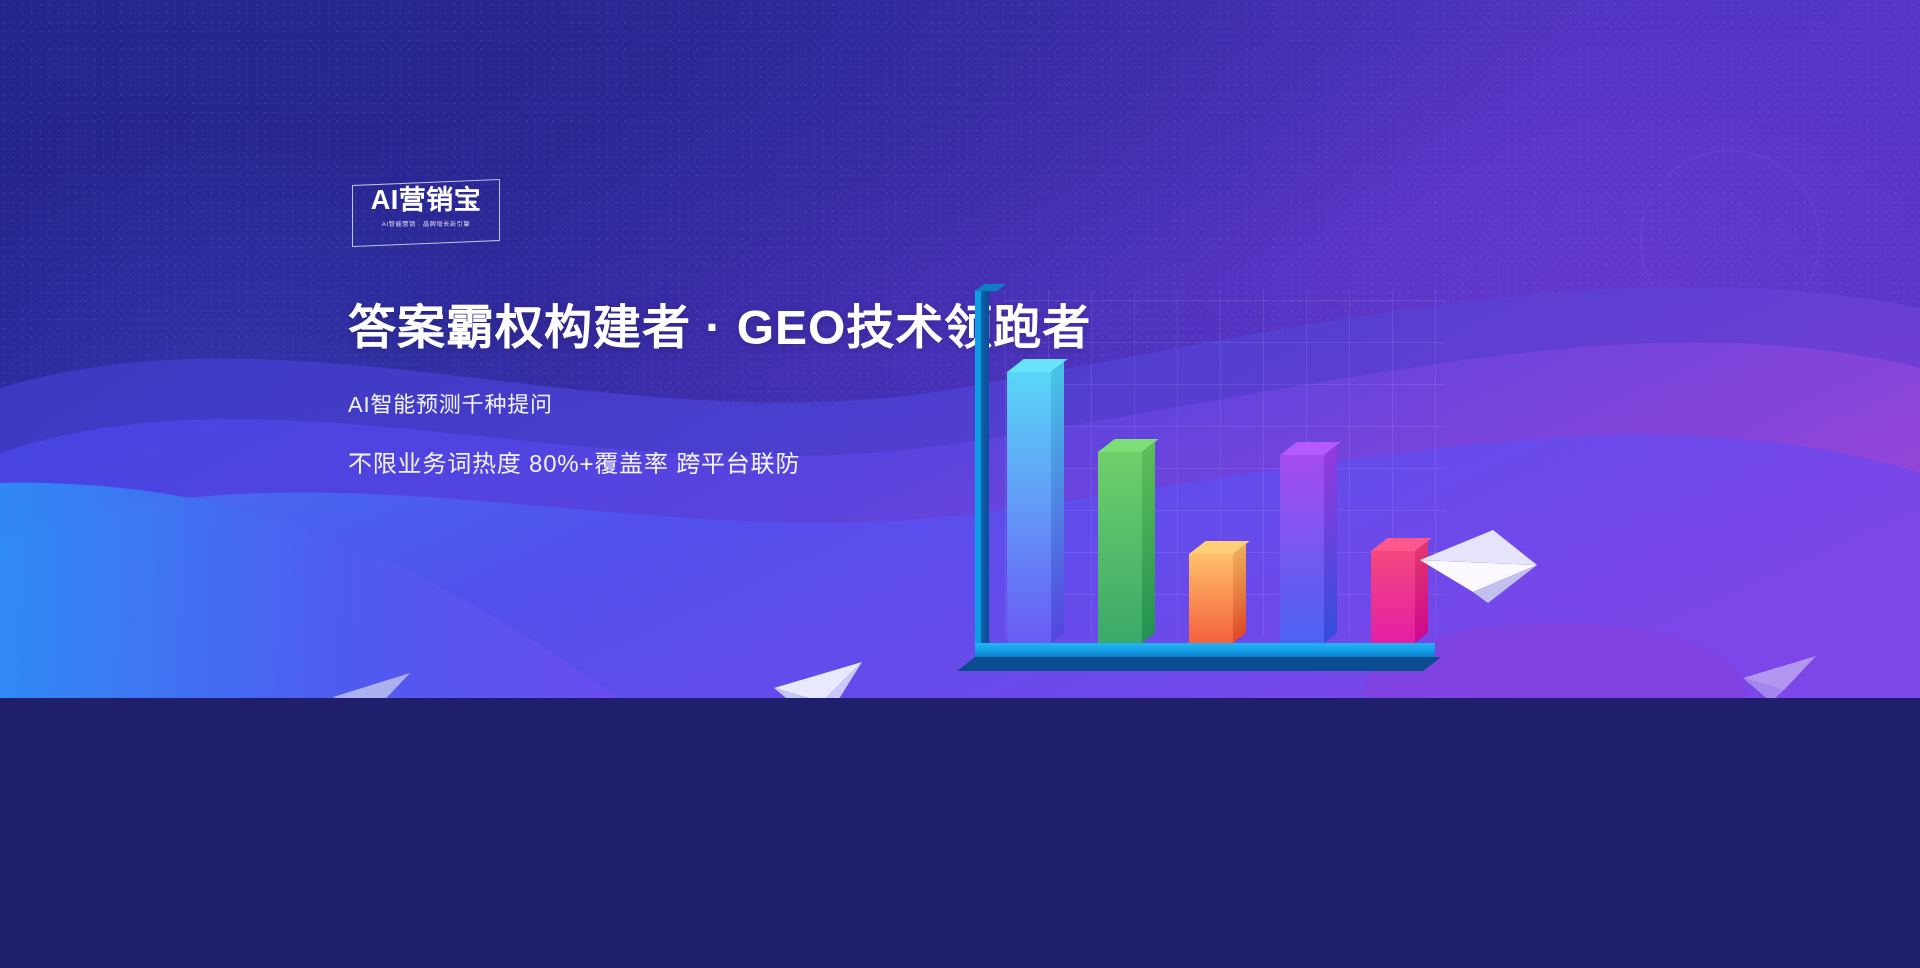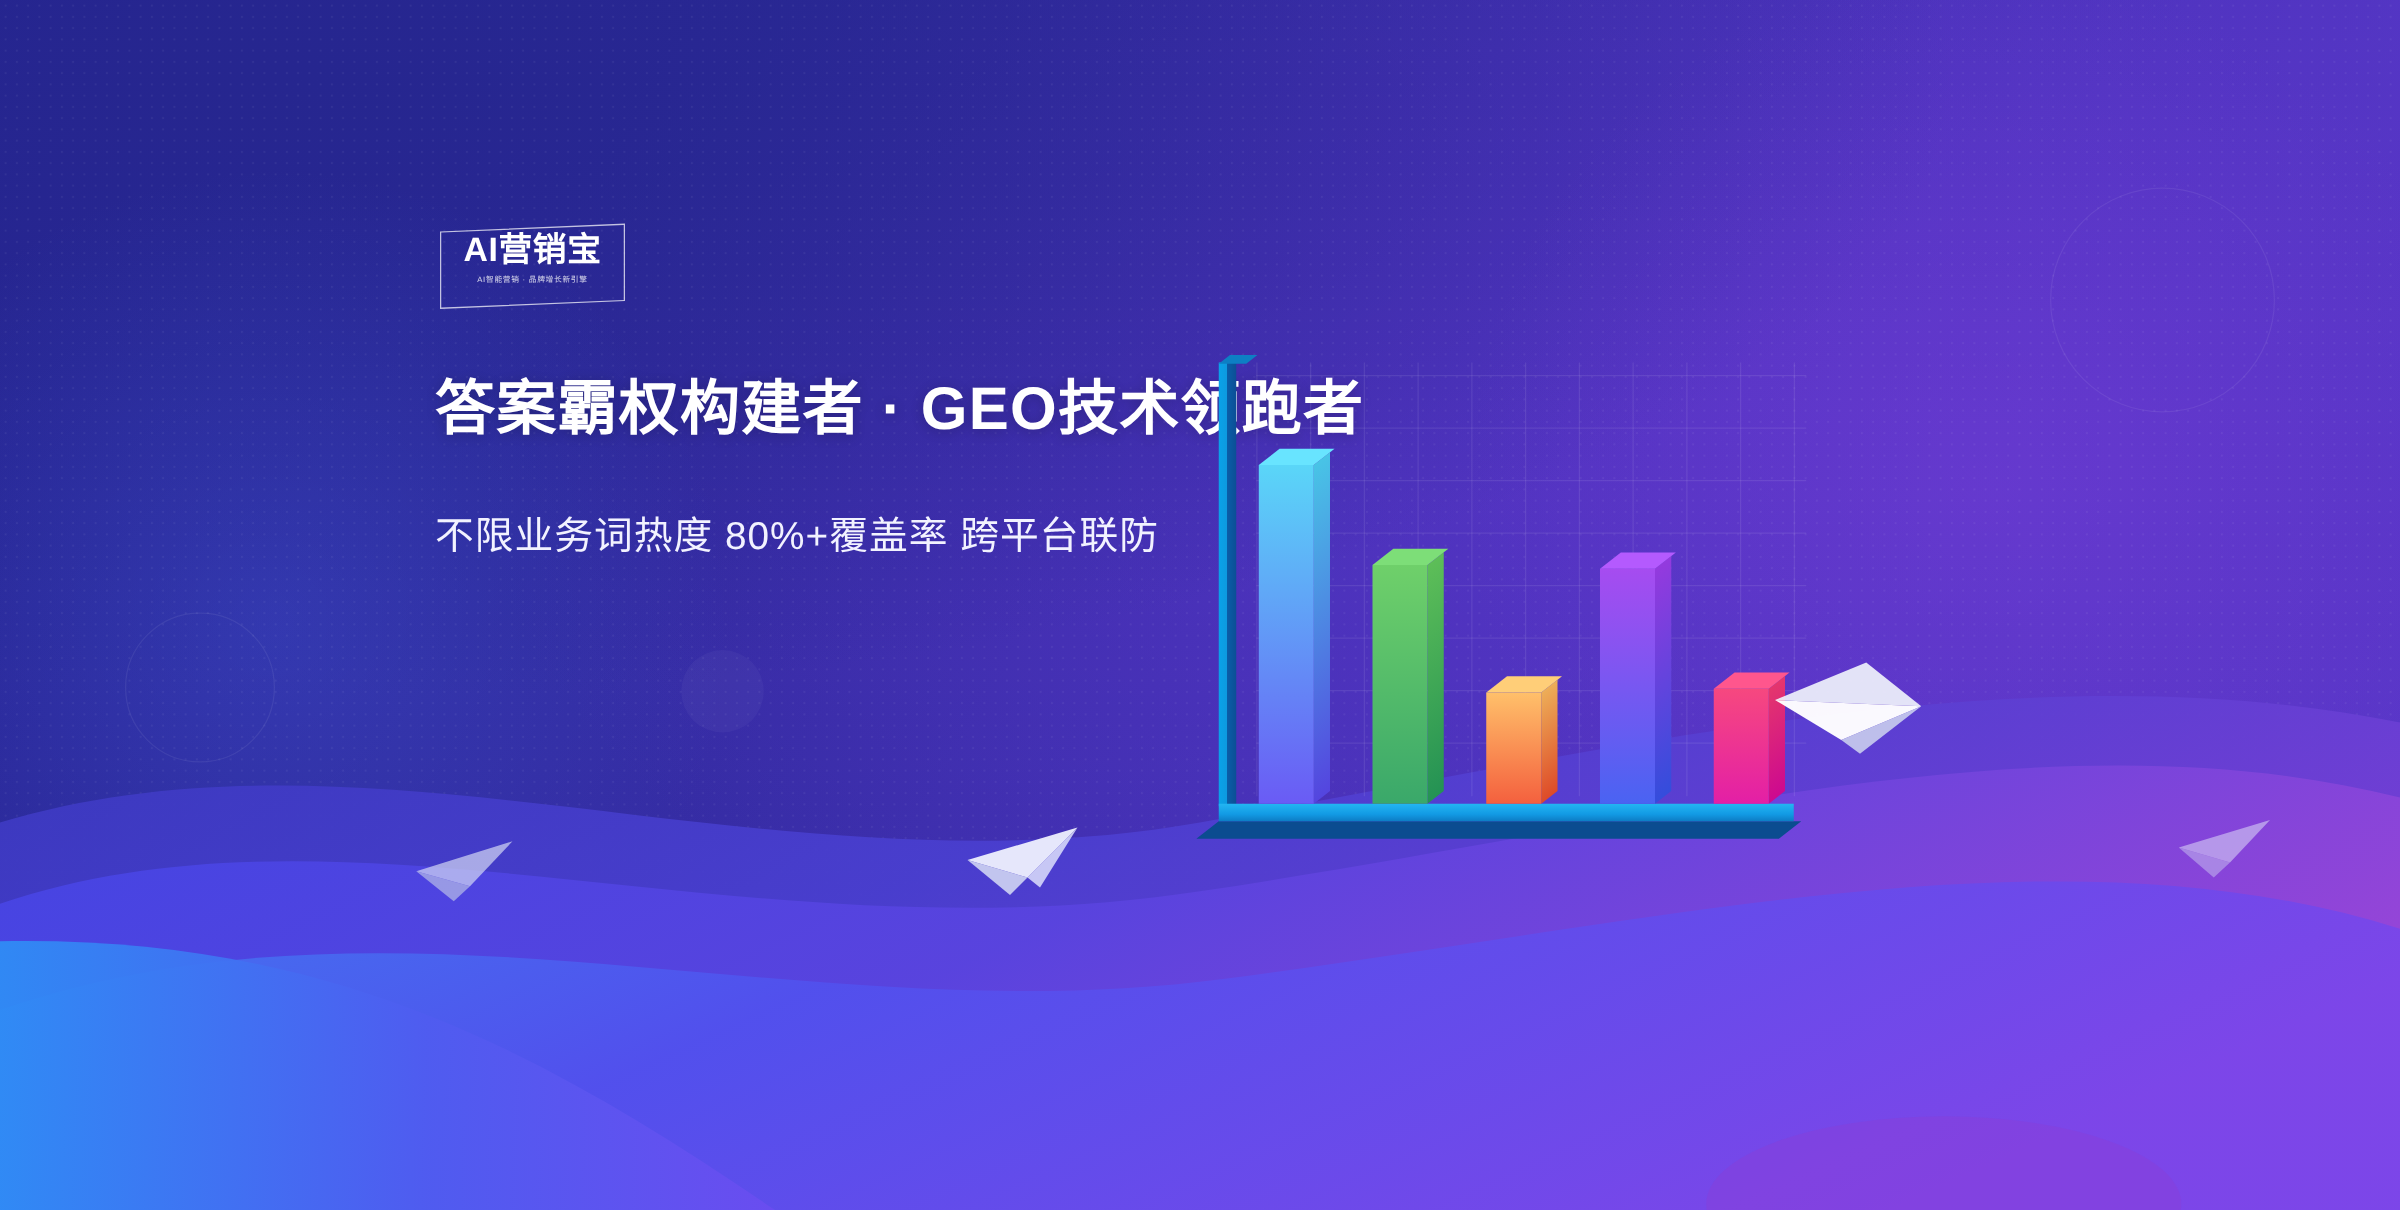--- a/index.html
+++ b/index.html
@@ -1,20 +1,20 @@
 <!DOCTYPE html>
 <html lang="zh-CN"><head>
 <meta charset="utf-8">
 <title>AI营销宝 Banner</title>
 <style>
   html,body{margin:0;padding:0;background:#1f1f6e;}
   *{box-sizing:border-box;}
   .stage{
     position:relative;
-    width:1920px;height:968px;
+    width:1920px;height:698px;
     overflow:hidden;
     font-family:"Liberation Sans","DejaVu Sans",sans-serif;
     background:
       radial-gradient(120% 90% at 12% 6%, #26268f 0%, rgba(38,38,143,0) 58%),
       radial-gradient(110% 100% at 88% 38%, #5a35c8 0%, rgba(90,53,200,0) 62%),
       linear-gradient(118deg,#242391 0%,#2f2a9c 26%,#3d2fae 50%,#4b34bd 72%,#5b3acb 100%);
   }
 
   
   .dot-texture{
@@ -100,21 +100,21 @@
     display:inline-block;
     background:#e4e489;
     color:#12123a;
     font-size:22px;
     font-weight:bold;
     letter-spacing:.8px;
     padding:7px 11px 8px 11px;
     white-space:nowrap;
     line-height:1;
   }
-  .sub4{margin-top:46px;font-size:31px;}
+  .sub4{margin-top:26px;font-size:24px;}
 
   
   .chart{position:absolute;left:975px;top:290px;width:470px;height:385px;}
   .grid{position:absolute;inset:0;pointer-events:none;}
   .grid i{position:absolute;background:rgba(255,255,255,.085);}
   .grid i.v{top:0;bottom:38px;width:1px;}
   .grid i.h{left:30px;right:0;height:1px;}
 
   .axis-y{
     position:absolute;left:0;top:0;width:14px;height:355px;
@@ -194,20 +194,21 @@
   </svg>
 
   <div class="logo-wrap">
     <div class="logo-frame"></div>
     <div class="logo-text">AI营销宝</div>
     <div class="logo-sub">AI智能营销 · 品牌增长新引擎</div>
   </div>
 
   <div class="copy">
     <h1 class="headline">答案霸权构建者 · GEO技术领跑者</h1>
+    <p class="sub2">AI智能预测千种提问</p>
     <p class="sub4">不限业务词热度 80%+覆盖率 跨平台联防</p>
   </div>
 
   <div class="chart">
     <div class="grid" id="grid">
         <i class="v" style="left: 30px;"></i>
         <i class="v" style="left: 73px;"></i>
         <i class="v" style="left: 116px;"></i>
         <i class="v" style="left: 159px;"></i>
         <i class="v" style="left: 202px;"></i>

